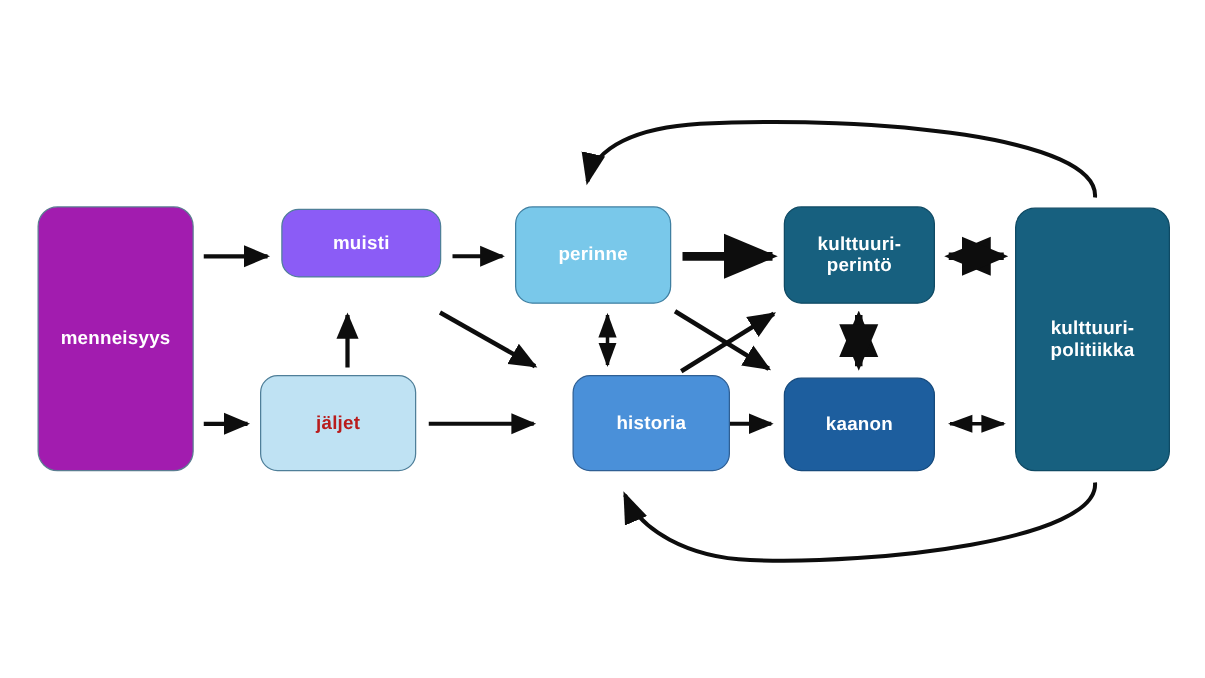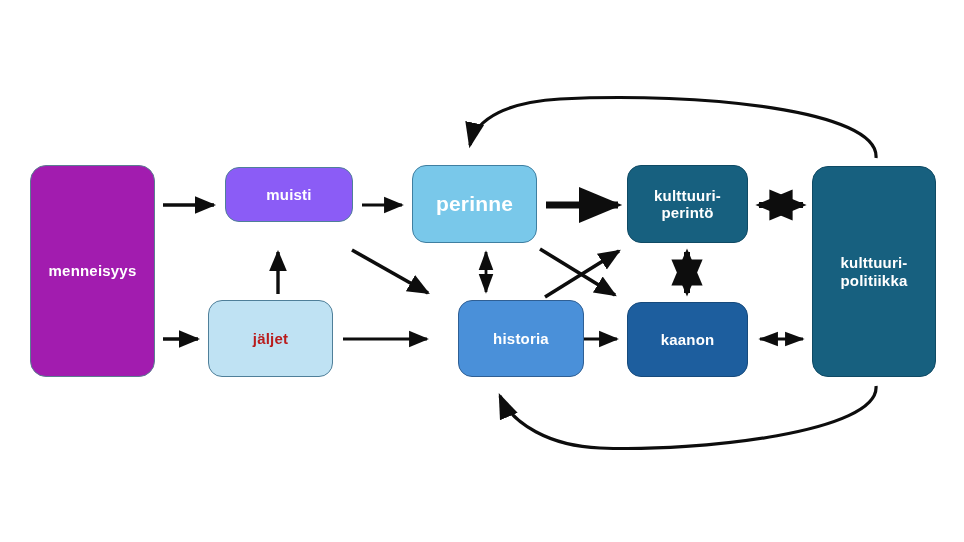--- a/index.html
+++ b/index.html
@@ -88,21 +88,21 @@
   <div id="node-host">
       <div class="node" style="left: 30px; top: 165px; width: 125px; height: 212px; background: #a21caf; border-color: rgb(91, 125, 145); border-radius: 16px; color: rgb(255, 255, 255); font-size: 15px;">
         <span class="lbl">menneisyys</span>
       </div>
       <div class="node" style="left: 225px; top: 167px; width: 128px; height: 55px; background: #8b5cf6; border-color: rgb(79, 127, 153); border-radius: 14px; color: rgb(255, 255, 255); font-size: 15px;">
         <span class="lbl">muisti</span>
       </div>
       <div class="node" style="left: 208px; top: 300px; width: 125px; height: 77px; background: rgb(191, 226, 243); border-color: rgb(79, 127, 153); border-radius: 14px; color: #b91c1c; font-size: 15px;">
         <span class="lbl">jäljet</span>
       </div>
-      <div class="node" style="left: 412px; top: 165px; width: 125px; height: 78px; background: rgb(121, 200, 234); border-color: rgb(63, 127, 161); border-radius: 14px; color: rgb(255, 255, 255); font-size: 21px;">
+      <div class="node" style="left: 412px; top: 165px; width: 125px; height: 78px; background: rgb(121, 200, 234); border-color: rgb(63, 127, 161); border-radius: 14px; color: rgb(255, 255, 255); font-size: 15px;">
         <span class="lbl">perinne</span>
       </div>
       <div class="node" style="left: 458px; top: 300px; width: 126px; height: 77px; background: rgb(74, 144, 217); border-color: rgb(47, 95, 148); border-radius: 14px; color: rgb(255, 255, 255); font-size: 15px;">
         <span class="lbl">historia</span>
       </div>
       <div class="node" style="left: 627px; top: 165px; width: 121px; height: 78px; background: rgb(23, 96, 127); border-color: rgb(15, 74, 100); border-radius: 14px; color: rgb(255, 255, 255); font-size: 15px;">
         <span class="lbl">kulttuuri-
 perintö</span>
       </div>
       <div class="node" style="left: 627px; top: 302px; width: 121px; height: 75px; background: rgb(29, 94, 158); border-color: rgb(22, 74, 124); border-radius: 14px; color: rgb(255, 255, 255); font-size: 15px;">

